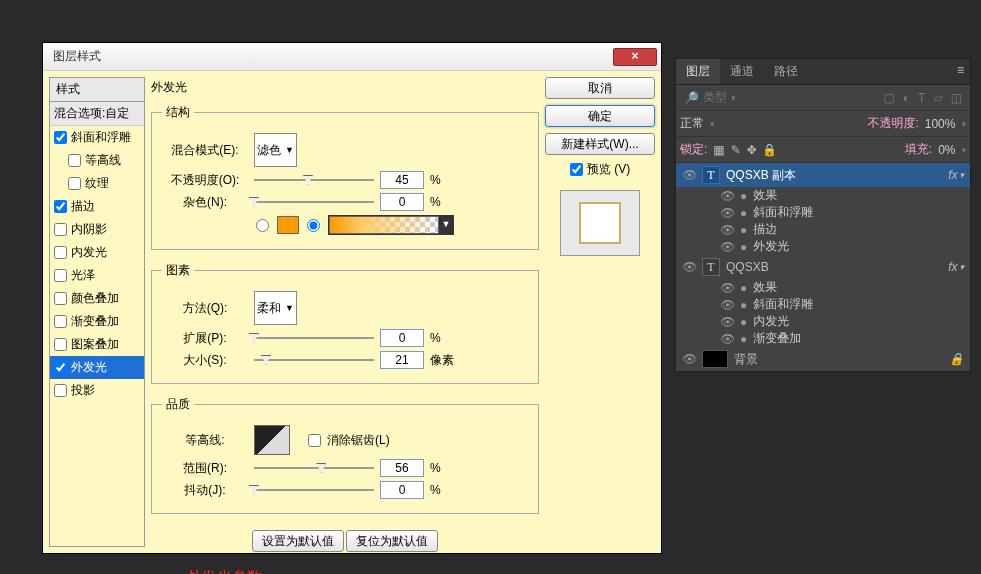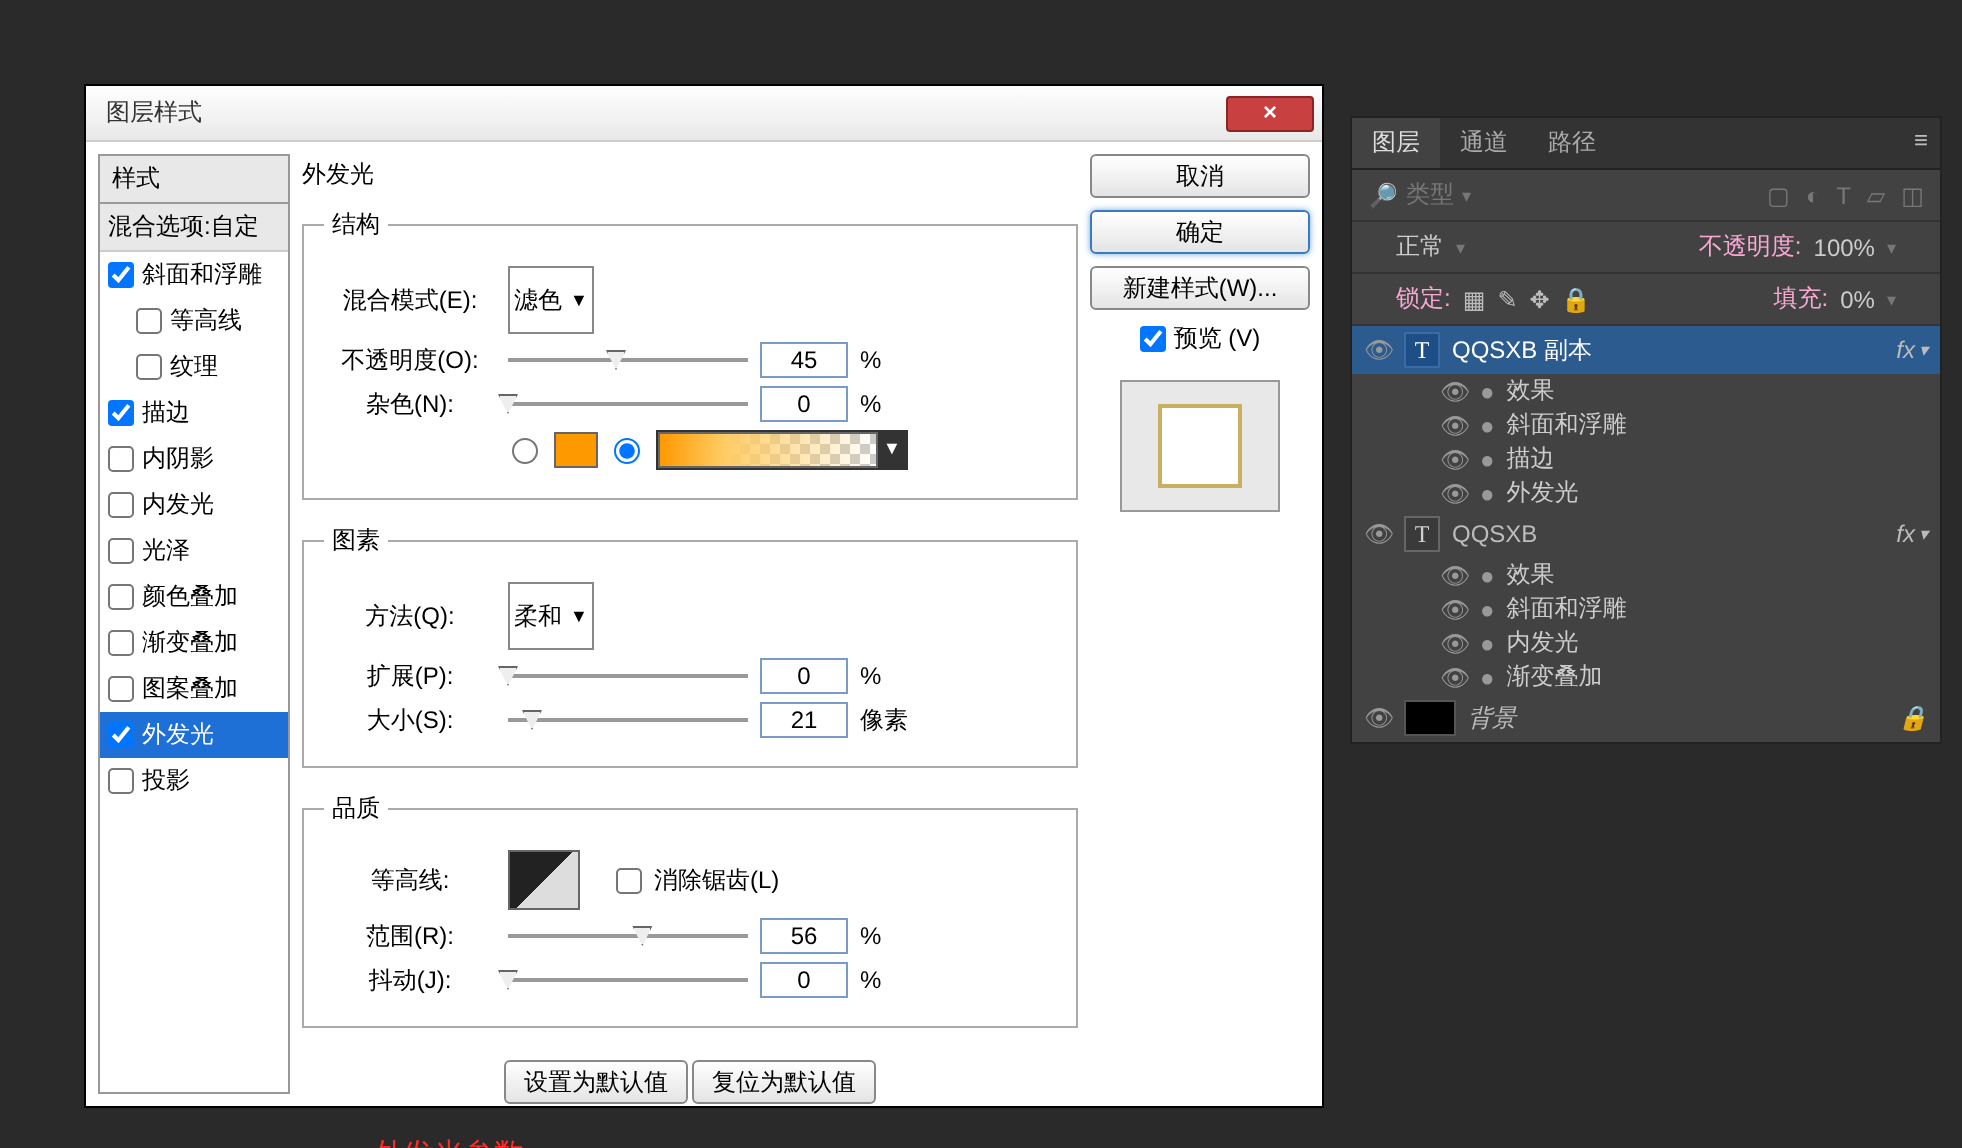--- a/index.html
+++ b/index.html
@@ -1,17 +1,17 @@
 <!DOCTYPE html>
 <html><head>
 <meta charset="utf-8">
 <style>
 *{box-sizing:border-box;margin:0;padding:0;font-family:"Microsoft YaHei","SimSun",sans-serif;font-size:12px}
 body{background:#2a2a2a;width:981px;height:574px;overflow:hidden}
-.dialog{position:absolute;left:42px;top:42px;width:620px;height:512px;background:#ffffff;border:1px solid #000}
+.dialog{position:absolute;left:42px;top:42px;width:620px;height:512px;background:#fef9c3;border:1px solid #000}
 .titlebar{height:28px;background:linear-gradient(#fff,#e8e8e8);border-bottom:1px solid #ccc;display:flex;align-items:center;padding:0 4px}
 .titlebar .title{padding-left:6px;color:#333}
 .titlebar .close{margin-left:auto;width:44px;height:18px;background:#c94040;border:1px solid #8a2525;color:#fff;text-align:center;line-height:14px;border-radius:2px;font-weight:bold}
 .dialog-body{display:flex;padding:6px;gap:6px;height:calc(100% - 28px)}
 .styles-list{width:96px;border:1px solid #999}
 .styles-list .hdr{background:#e8e8e8;border-bottom:1px solid #999;padding:3px 6px}
 .styles-list .row{padding:3px 4px;display:flex;align-items:center;gap:4px;cursor:default}
 .styles-list .row input{margin:0}
 .styles-list .row.sel{background:#1e6fd6;color:#fff}
 .styles-list .row.noopt{background:#e8e8e8;border-bottom:1px solid #ccc}
@@ -41,21 +41,21 @@
 .btn.primary{border:1px solid #3a7abf;box-shadow:0 0 3px #6fa8e0}
 .preview-box{width:80px;height:66px;border:1px solid #999;background:#e8e8e8;display:flex;align-items:center;justify-content:center;margin-top:6px}
 .preview-inner{width:42px;height:42px;border:2px solid #c9b060;background:#fff}
 .chk{display:flex;align-items:center;gap:4px}
 
 .ps-panel{position:absolute;right:10px;top:58px;width:296px;background:#424242;border:1px solid #222;color:#bcbcbc}
 .ps-tabs{display:flex;background:#333;border-bottom:1px solid #222}
 .ps-tabs .tab{padding:4px 10px;color:#aaa}
 .ps-tabs .tab.active{background:#424242;color:#ddd}
 .ps-tabs .menu{margin-left:auto;padding:4px 6px}
-.ps-row{display:flex;align-items:center;gap:6px;padding:4px 22px;border-bottom:1px solid #333}
+.ps-row{display:flex;align-items:center;gap:6px;padding:4px 4px;border-bottom:1px solid #333}
 .ps-row .lbl{color:#f9a8d4}
 .ps-row .dd{color:#ccc}
 .ps-layers{}
 .layer{display:flex;align-items:center;padding:3px 6px;gap:6px}
 .layer.sel{background:#2c5b8f;color:#fff}
 .eye{width:14px;text-align:center;color:#999}
 .t-icon{width:18px;height:18px;border:1px solid #666;background:#3a3a3a;color:#cfcfcf;text-align:center;line-height:16px;font-family:serif}
 .t-icon.sel{background:#1d4e86;border-color:#3a6aa8;color:#fff}
 .fx{margin-left:auto;font-style:italic;color:#bbb;display:flex;align-items:center;gap:2px}
 .sub{padding-left:44px;display:flex;align-items:center;gap:6px;font-size:11px;color:#ccc}
@@ -340,17 +340,17 @@
       </div>
     <div class="sub">
         <span class="eye">👁</span>
         <span class="bullet">●</span>
         <span>渐变叠加</span>
       </div>
 
     <div class="layer">
       <span class="eye">👁</span>
       <div class="bg-thumb"></div>
-      <span style="font-style:italic">背景</span>
+      <span style="">背景</span>
       <span class="fx lock">🔒</span>
     </div>
   </div>
 </div>
 
 </body></html>

